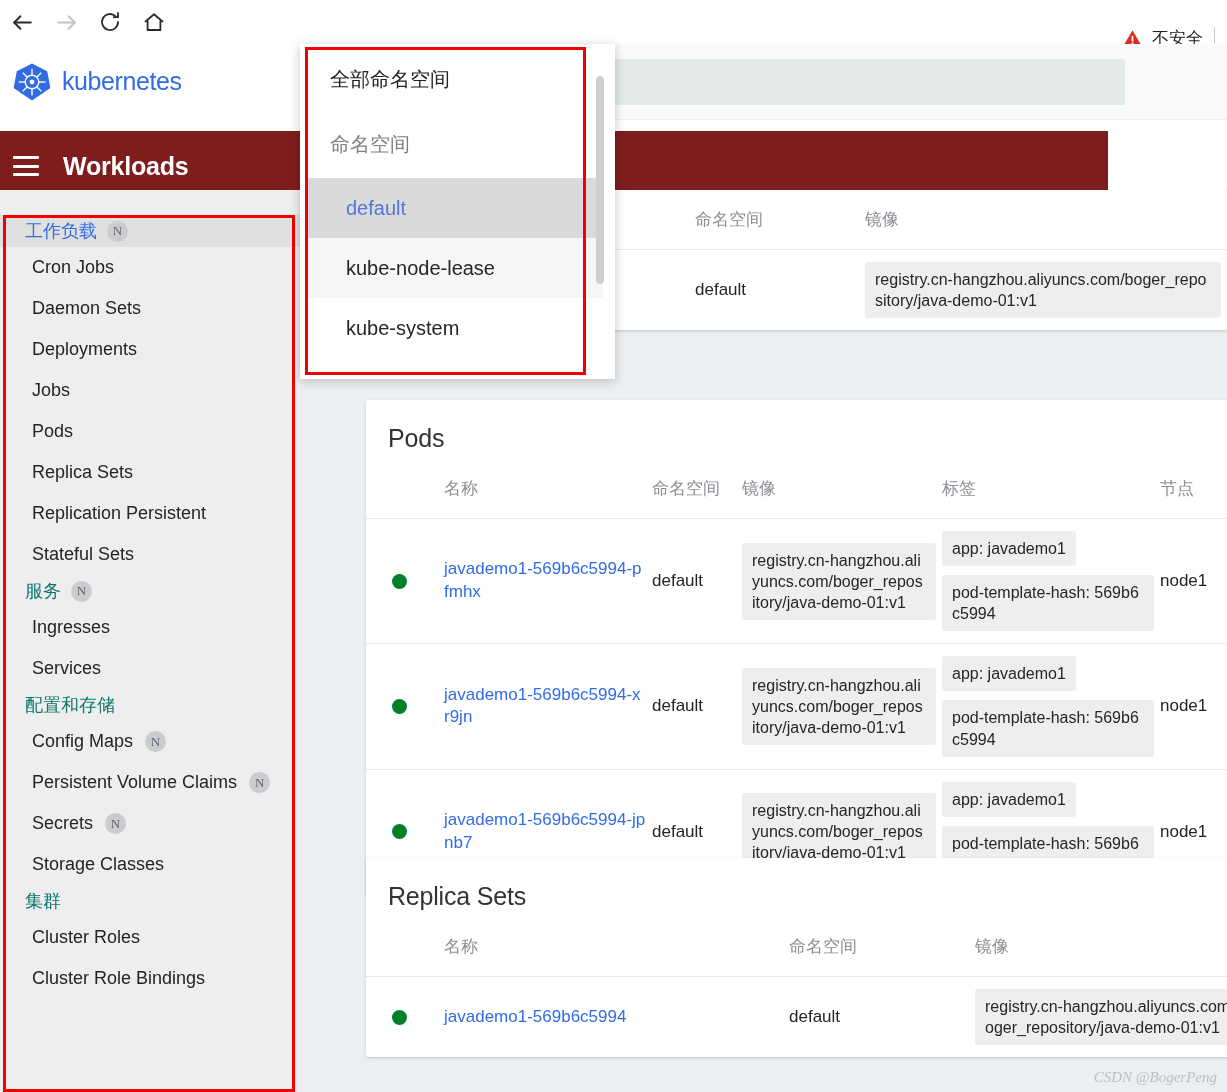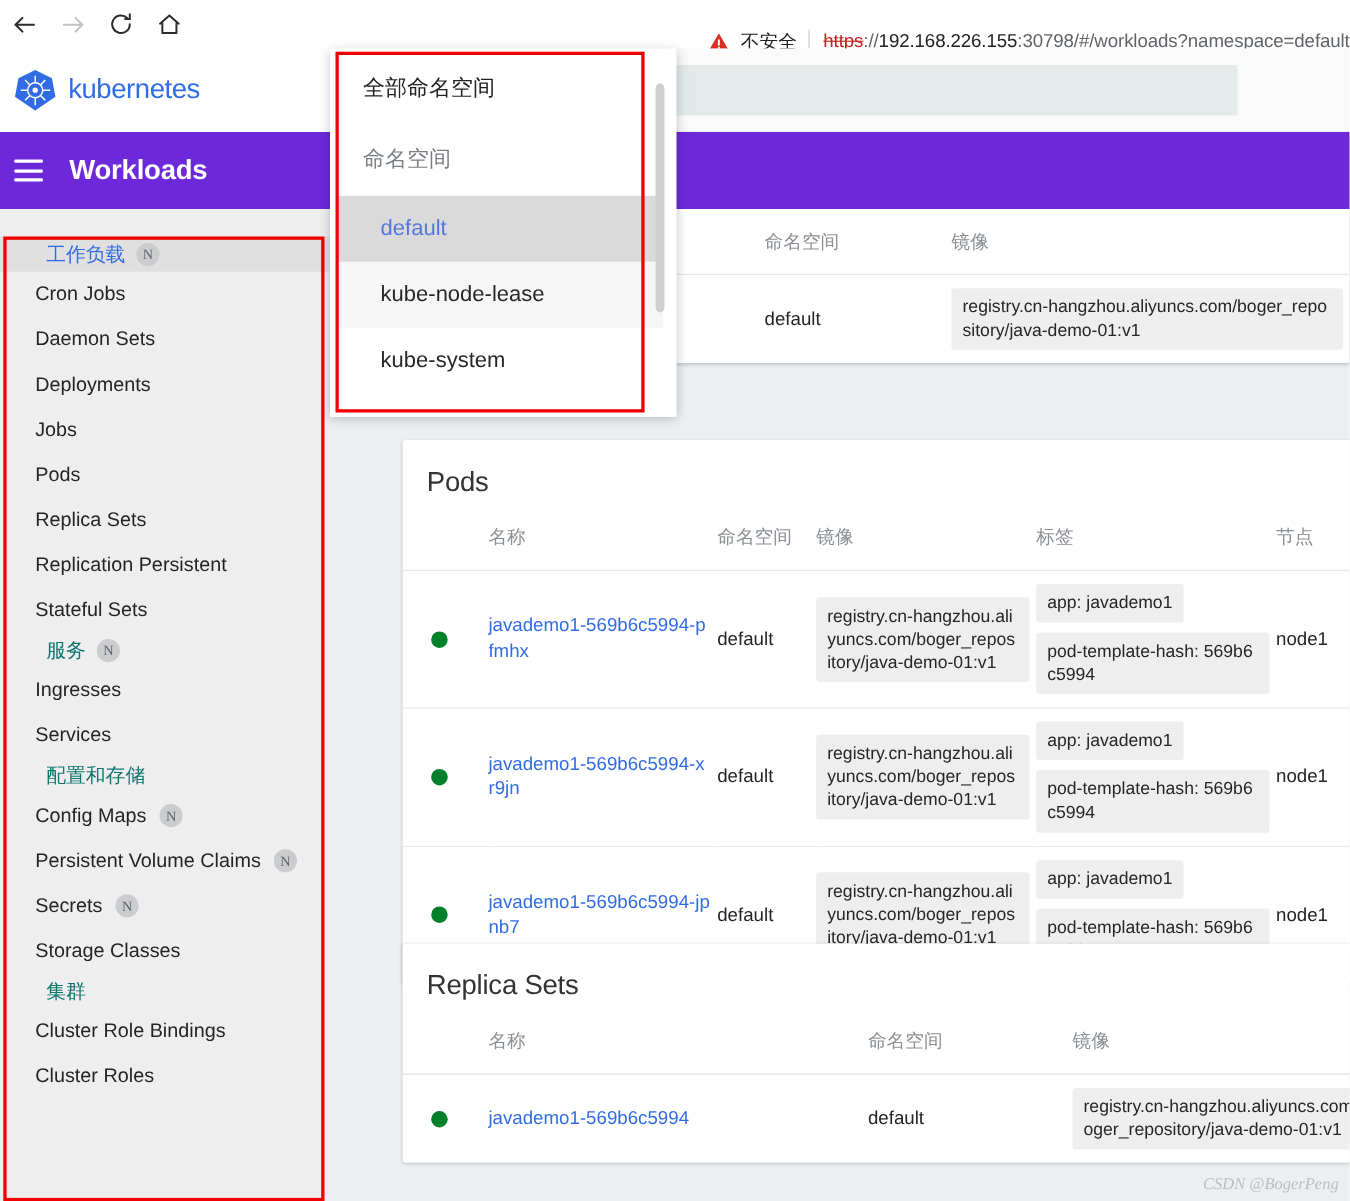--- a/index.html
+++ b/index.html
@@ -69,42 +69,42 @@
   }
   .search-box {
     margin-left: 10px; flex: 1; height: 46px; margin-right: 102px;
     background: #e4eaea; border-radius: 2px;
     display: flex; align-items: center; padding-left: 22px;
   }
   .search-ph { font-size: 19px; color: #6d7278; }
 
   
   .toolbar {
-    position: absolute; top: 120px; left: 0; width: 1227px; height: 70px;
-    background: #6d28d9; display: flex; align-items: center;
+    position: absolute; top: 131px; left: 0; width: 1108px; height: 70px;
+    background: #7f1d1d; display: flex; align-items: center;
   }
   .hamburger {
     width: 26px; height: 20px; margin-left: 13px; margin-right: 24px;
     display: flex; flex-direction: column; justify-content: space-between;
     flex: 0 0 auto;
   }
   .hamburger span { display:block; height: 3px; background: #fff; border-radius: 1px; }
   .toolbar-title {
     font-size: 25px; color: #ffffff; font-weight: bold; letter-spacing: -0.2px;
   }
 
   
   .sidebar {
     position: absolute; top: 190px; left: 0; width: 300px; height: 902px;
     background: #eeeeee; overflow: hidden;
   }
   .sidebar-scroll { padding-top: 25px; }
   .sb-group {
     height: 32px; display: flex; align-items: center;
-    padding-left: 42px; font-size: 18px;
+    padding-left: 25px; font-size: 18px;
   }
   .sb-group.active { background: #e0e0e0; }
   .sb-group .lbl { color: #0f766e; }
   .sb-group.active .lbl { color: #326ce5; }
   .sb-item {
     height: 41px; display: flex; align-items: center;
     padding-left: 32px; font-size: 18px; color: #242424;
   }
   .badge-n {
     width: 21px; height: 21px; border-radius: 50%;
@@ -241,21 +241,20 @@
     </div>
 
     <div class="omnibox">
       <svg class="warn-icon" width="21" height="21" viewBox="0 0 24 24">
         <path d="M12 2.6 23 21.4H1z" fill="#d93025"></path>
         <rect x="11" y="9" width="2" height="6.4" fill="#ffffff"></rect>
         <rect x="11" y="16.6" width="2" height="2" fill="#ffffff"></rect>
       </svg>
       <span class="omnibox-warn-text">不安全</span>
       <span class="omni-divider"></span>
-      <span class="url"><span class="scheme">https</span><span class="sep">://</span><span class="host">192.168.226.155</span><span class="rest">:30798/#/workloads?namespace=default</span></span>
     </div>
   </div>
 
   <div class="k8s-header">
     <div class="logo-zone">
       <svg class="k8s-logo" viewBox="0 0 100 100">
         <polygon points="50,4 88,23 96,65 50,96 4,65 12,23" fill="#326ce5"></polygon>
         <g fill="none" stroke="#ffffff" stroke-width="3.4">
           <circle cx="50" cy="50" r="17"></circle>
           <line x1="50" y1="17" x2="50" y2="33"></line>
@@ -348,24 +347,24 @@
           <span>Secrets</span>
           <span class="badge-n">N</span>
         </div>
         <div class="sb-item">
           <span>Storage Classes</span>
         </div>
         <div class="sb-group">
           <span class="lbl">集群</span>
         </div>
         <div class="sb-item">
+          <span>Cluster Roles</span>
+        </div>
+        <div class="sb-item">
           <span>Cluster Role Bindings</span>
-        </div>
-        <div class="sb-item">
-          <span>Cluster Roles</span>
         </div>
       </div>
   </div>
   <div class="hl-sidebar"></div>
 
   <div class="main">
 
     <div class="deploy-card">
       <table class="k8s">
         <colgroup>

